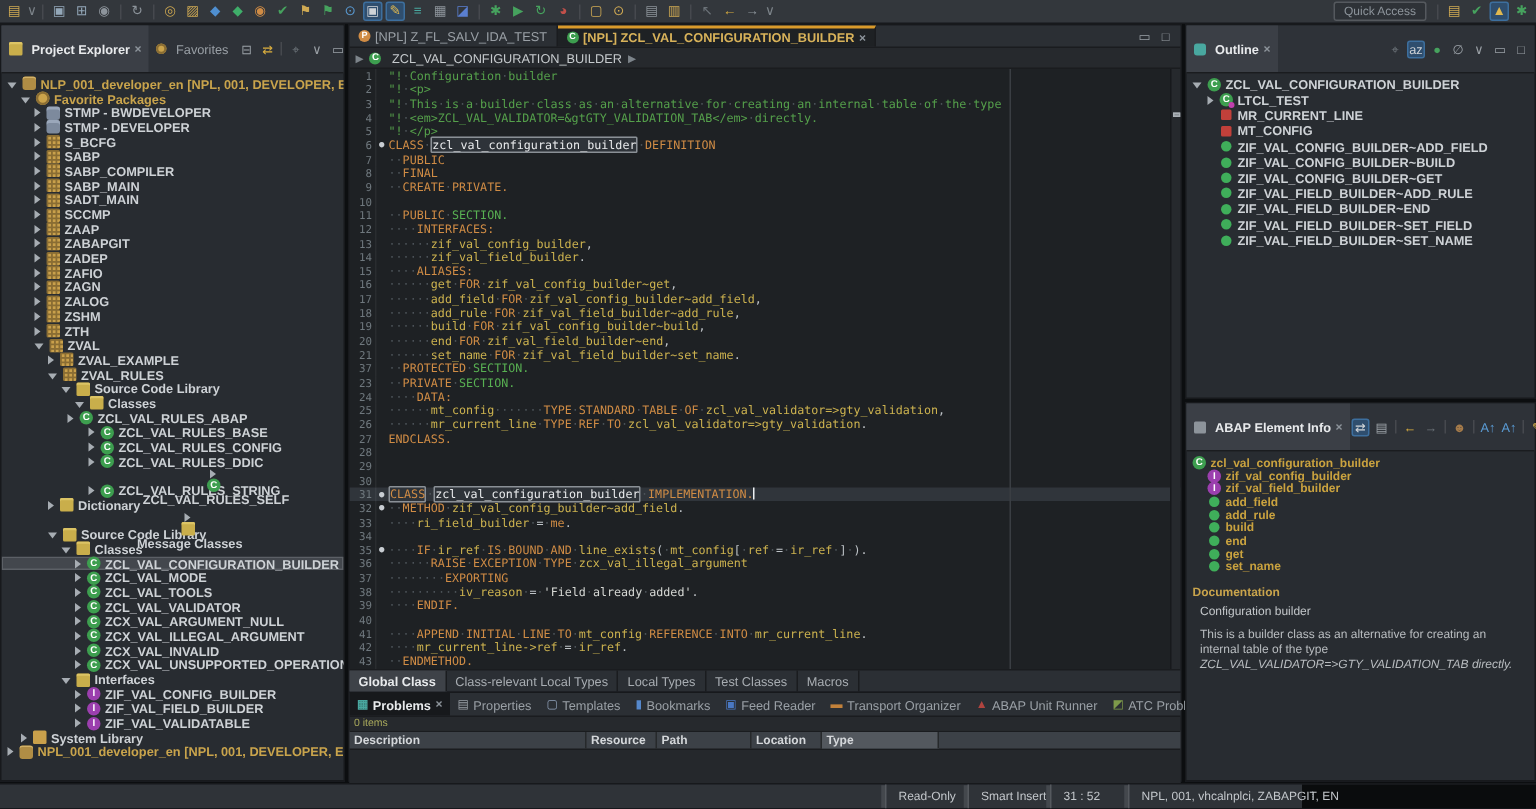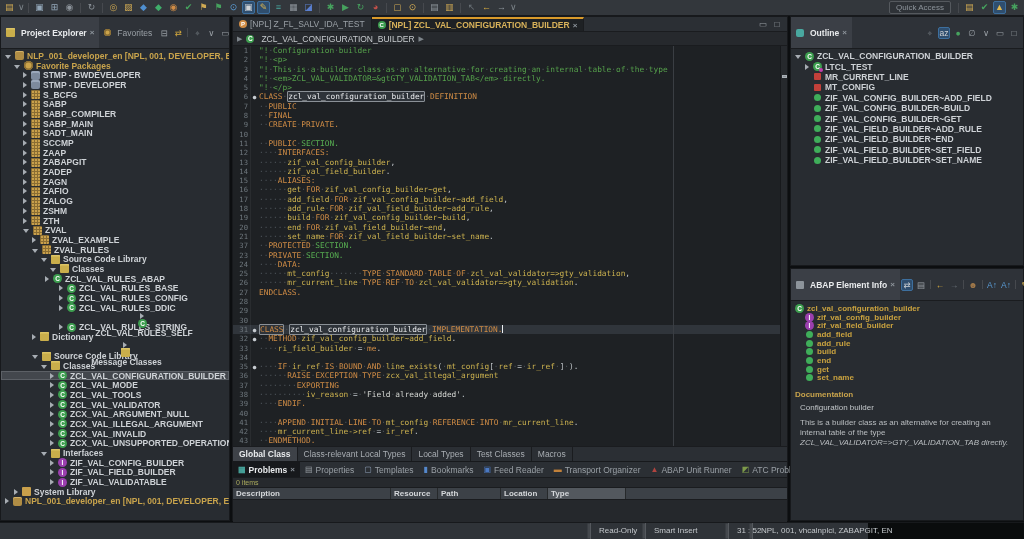--- a/index.html
+++ b/index.html
@@ -276,26 +276,26 @@
           <span>ZABAPGIT</span>
         </div>
         <div class="tree-row" style="padding-left: 22px;">
           <span class="arr-c"></span>
           <span class="ic ic-pkg"></span>
           <span>ZADEP</span>
         </div>
         <div class="tree-row" style="padding-left: 22px;">
           <span class="arr-c"></span>
           <span class="ic ic-pkg"></span>
+          <span>ZAFIO</span>
+        </div>
+        <div class="tree-row" style="padding-left: 22px;">
+          <span class="arr-c"></span>
+          <span class="ic ic-pkg"></span>
           <span>ZAGN</span>
-        </div>
-        <div class="tree-row" style="padding-left: 22px;">
-          <span class="arr-c"></span>
-          <span class="ic ic-pkg"></span>
-          <span>ZAFIO</span>
         </div>
         <div class="tree-row" style="padding-left: 22px;">
           <span class="arr-c"></span>
           <span class="ic ic-pkg"></span>
           <span>ZALOG</span>
         </div>
         <div class="tree-row" style="padding-left: 22px;">
           <span class="arr-c"></span>
           <span class="ic ic-pkg"></span>
           <span>ZSHM</span>
@@ -732,17 +732,17 @@
       <span class="doc-italic">ZCL_VAL_VALIDATOR=&gt;GTY_VALIDATION_TAB</span><span class="doc-italic"> directly.</span>
     </div>
   </div>
 
   <div class="statusbar" id="statusbar">
     <div class="sb-black">
       <span class="sb-grip">⁞</span>
     </div>
   <div class="sb-seg" style="left: 590px;">Read-Only</div>
       <div class="sb-seg" style="left: 645px;">Smart Insert</div>
-      <div class="sb-seg" style="left: 728px;">31 : 52</div>
+      <div class="sb-seg" style="left: 700px;">31 : 52</div>
       <div class="sb-seg" style="left: 752px;">NPL, 001, vhcalnplci, ZABAPGIT, EN</div>
     </div>
 
 </div>
 
 </body></html>

